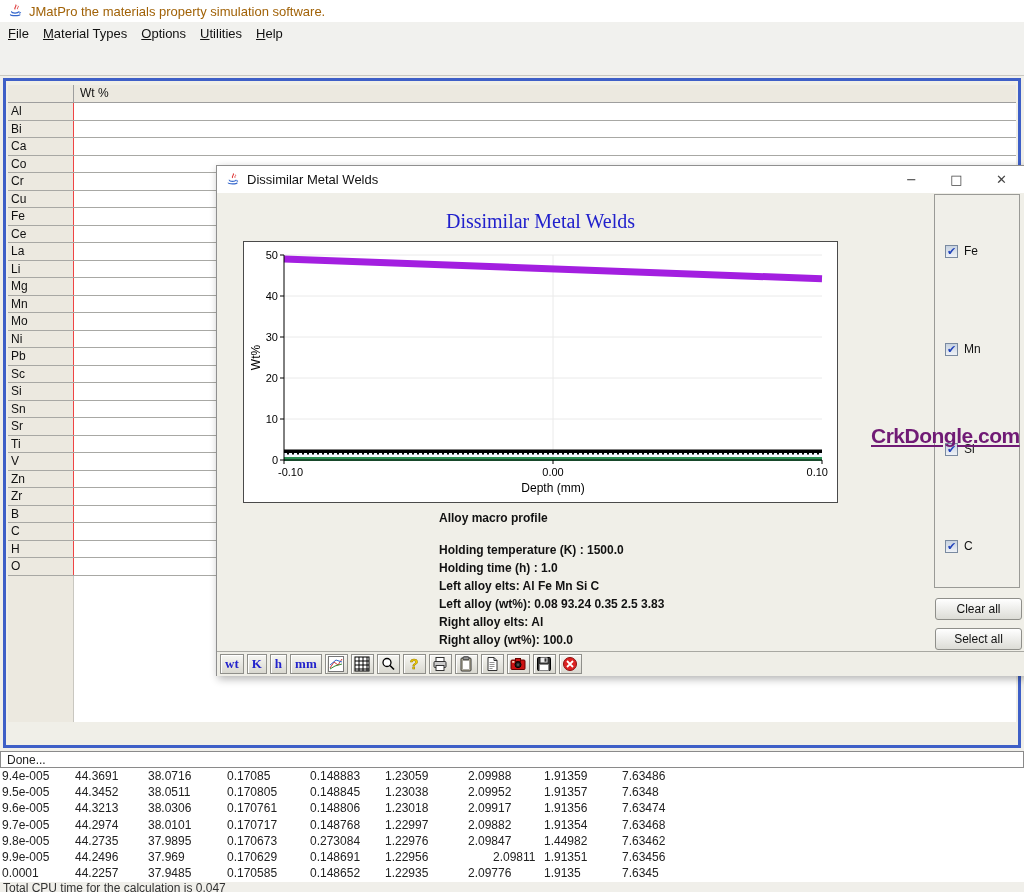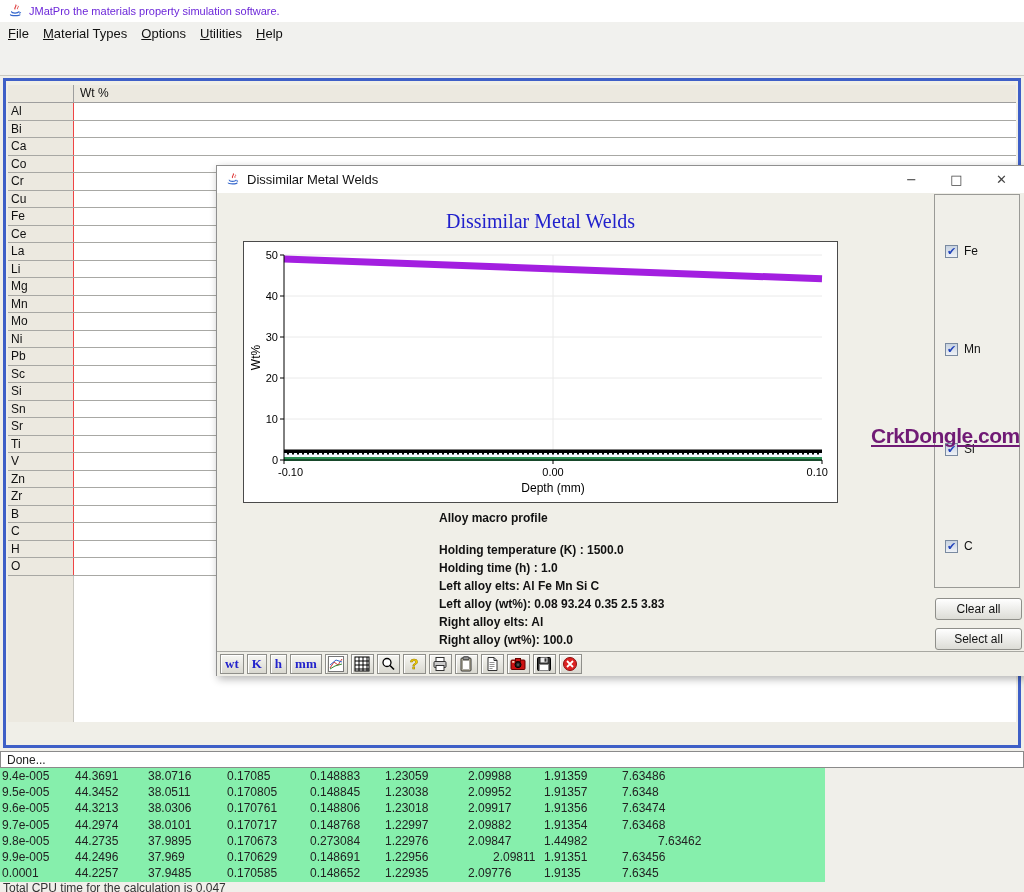--- a/index.html
+++ b/index.html
@@ -3,21 +3,21 @@
 <meta charset="utf-8">
 <style>
   * { margin:0; padding:0; box-sizing:border-box; }
   html,body { width:1024px; height:892px; overflow:hidden; }
   body { font-family:"Liberation Sans", sans-serif; background:#f0efea; position:relative; }
 
   
   .titlebar { position:absolute; left:0; top:0; width:1024px; height:22px; background:#ffffff;
               display:flex; align-items:center; }
   .titlebar .app-icon { width:16px; height:16px; margin-left:7px; }
-  .titlebar .title-text { margin-left:6px; font-size:11px; color:#6d28d9; }
+  .titlebar .title-text { margin-left:6px; font-size:13px; color:#a16207; }
 
   .menubar { position:absolute; left:0; top:22px; width:1024px; height:22px; background:#f1f1ee;
              display:flex; align-items:center; padding-left:8px; }
   .menu-item { display:inline-block; font-size:13px; color:#111; margin-right:14px; cursor:default; }
   .menu-item::first-letter { text-decoration:underline; }
 
   .maintoolbar { position:absolute; left:0; top:44px; width:1024px; height:32px; background:#f1f1ee;
                  border-bottom:1px solid #c9c8c2; }
   .btn3d { position:absolute; background:linear-gradient(#fafaf7,#dddcd4); border:1px solid #8f8f8a;
            box-shadow:inset 1px 1px 0 #ffffff, inset -1px -1px 0 #b5b4ac; text-align:center; cursor:pointer; }
@@ -36,21 +36,21 @@
   .comp-row { display:flex; height:17.5px; border-bottom:1px solid #a8a8a4; }
   .comp-label { width:66px; background:#ece9e0; border-right:1px solid #ef4444; font-size:12px;
                 line-height:16px; padding-left:3px; color:#111; }
   .comp-cell { flex:1; background:#ffffff; }
   .comp-filler { flex:1; display:flex; }
   .comp-filler .comp-label { border-right:1px solid #c9c7c0; }
 
   
   .done-bar { position:absolute; left:0; top:751px; width:1024px; height:17px; background:#ffffff;
               border:1px solid #8a8a8a; font-size:12px; color:#222; padding:1px 0 0 6px; }
-  .results { position:absolute; left:0; top:768px; width:825px; height:114px; background:#86efac; }
+  .results { position:absolute; left:0; top:768px; width:1024px; height:114px; background:#ffffff; }
   .res-row { position:relative; height:16.2px; }
   .res-cell { position:absolute; top:1px; font-size:12px; color:#222; white-space:nowrap; }
   .cpu-line { position:absolute; left:3px; top:881px; font-size:12px; color:#333; white-space:nowrap; }
 
   
   .dialog { position:absolute; left:196px; top:165px; width:809px; height:511px; background:#f0efe8;
             border:1px solid #8f8f8f; box-shadow:2px 3px 8px rgba(0,0,0,.30); z-index:10;margin-left:20px; }
   .dlg-titlebar { position:absolute; left:0; top:0; width:100%; height:27px; background:#ffffff;
                   display:flex; align-items:center; }
   .dlg-titlebar .app-icon { width:15px; height:15px; margin-left:8px; }
@@ -301,21 +301,21 @@
     </div>
     <div class="res-row">
       <span class="res-cell" style="left: 2px;">9.8e-005</span>
       <span class="res-cell" style="left: 75px;">44.2735</span>
       <span class="res-cell" style="left: 148px;">37.9895</span>
       <span class="res-cell" style="left: 227px;">0.170673</span>
       <span class="res-cell" style="left: 310px;">0.273084</span>
       <span class="res-cell" style="left: 385px;">1.22976</span>
       <span class="res-cell" style="left: 468px;">2.09847</span>
       <span class="res-cell" style="left: 544px;">1.44982</span>
-      <span class="res-cell" style="left: 658px; text-align: right;">7.63462</span>
+      <span class="res-cell" style="left: 622px; text-align: right;">7.63462</span>
     </div>
     <div class="res-row">
       <span class="res-cell" style="left: 2px;">9.9e-005</span>
       <span class="res-cell" style="left: 75px;">44.2496</span>
       <span class="res-cell" style="left: 148px;">37.969</span>
       <span class="res-cell" style="left: 227px;">0.170629</span>
       <span class="res-cell" style="left: 310px;">0.148691</span>
       <span class="res-cell" style="left: 385px;">1.22956</span>
       <span class="res-cell" style="left: 474px; margin-left: 19px;">2.09811</span>
       <span class="res-cell" style="left: 544px;">1.91351</span>

